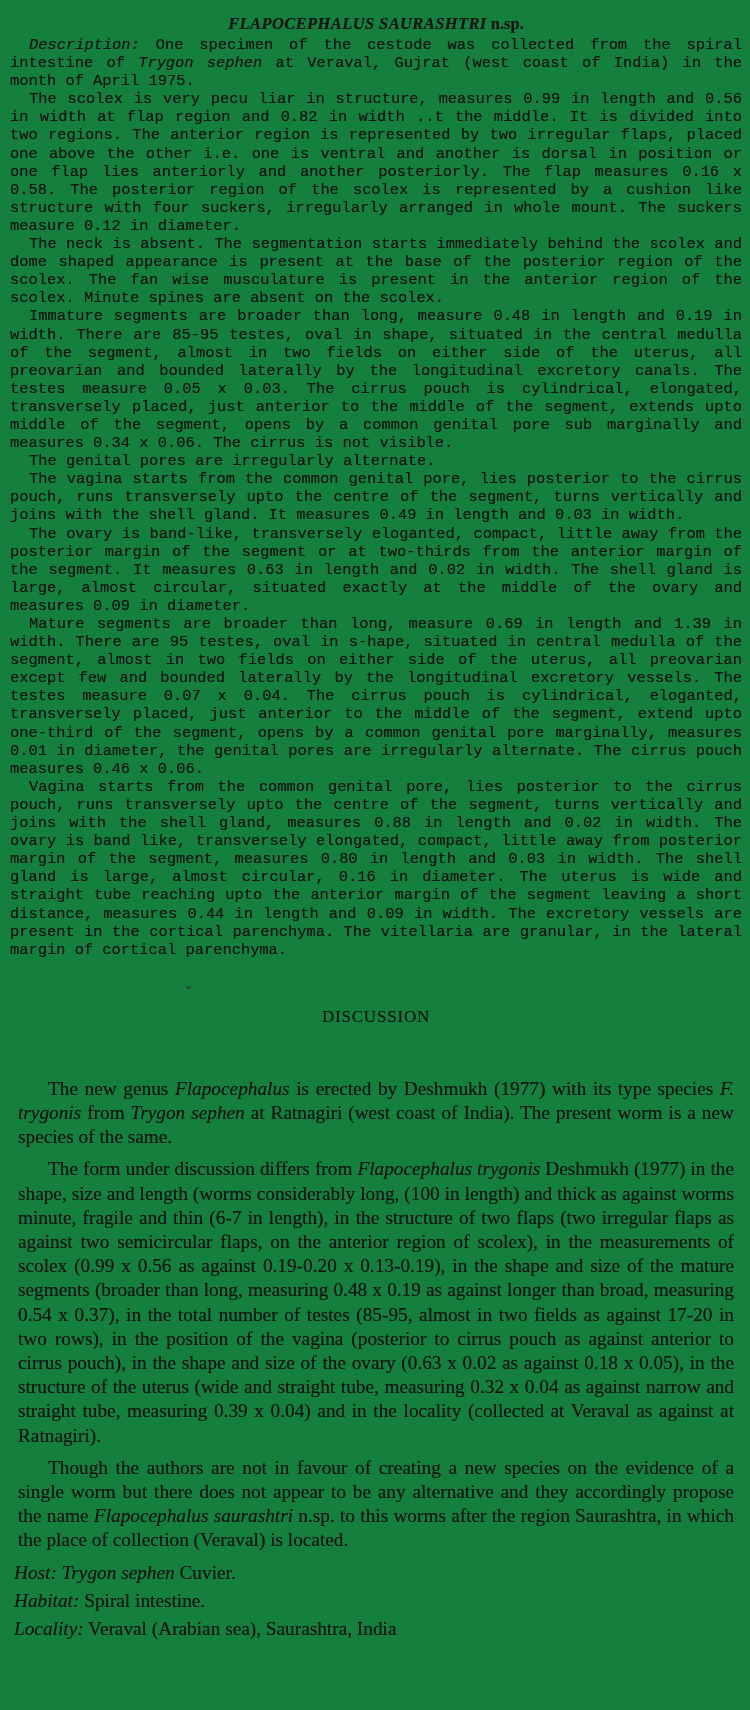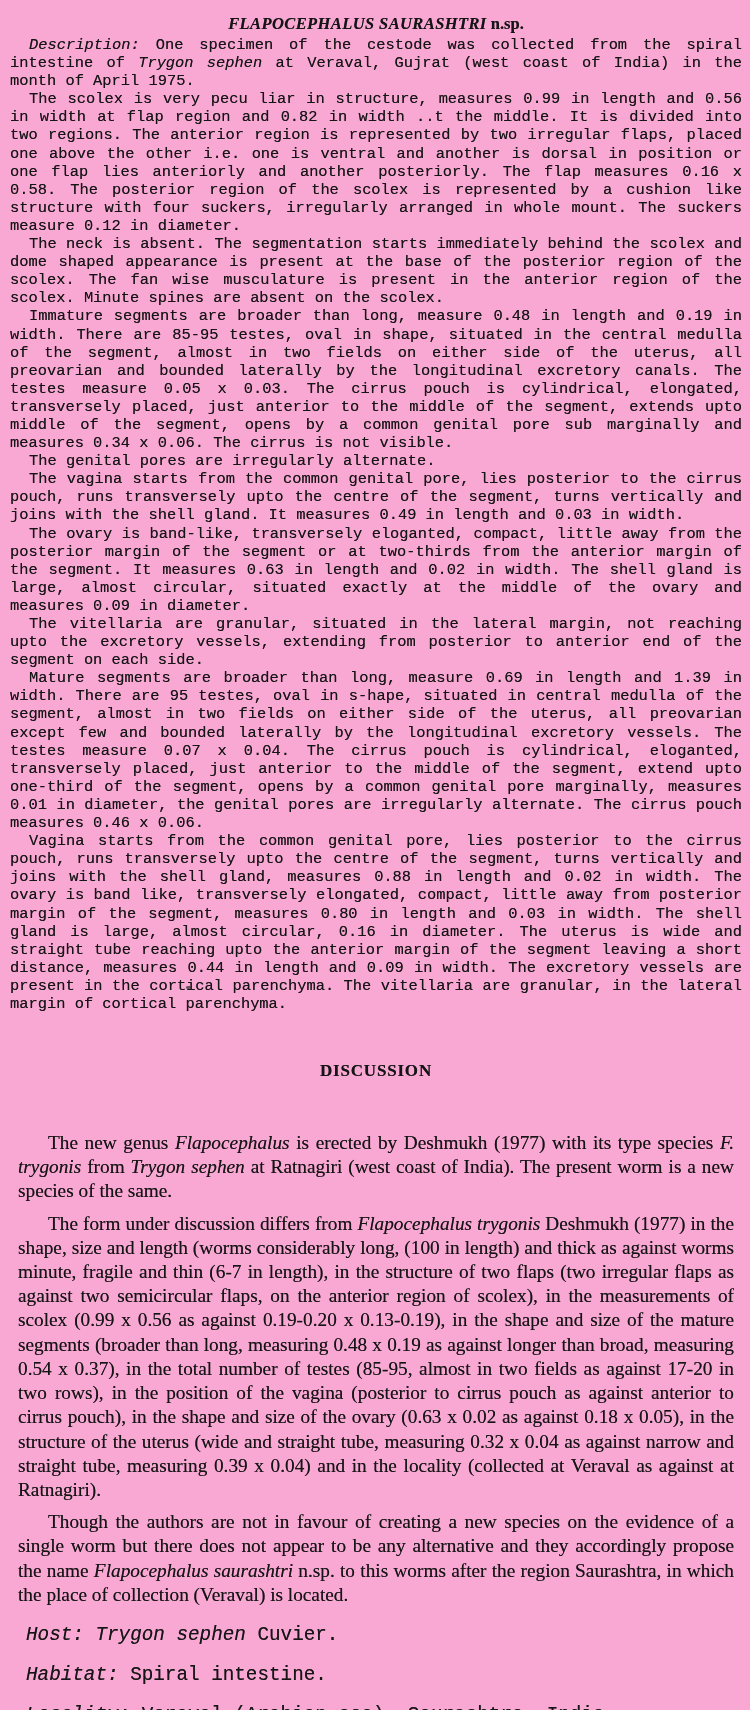--- a/index.html
+++ b/index.html
@@ -1,21 +1,21 @@
 <!DOCTYPE html>
 <html><head>
 <meta charset="utf-8">
 <style>
   html,body { margin:0; padding:0; background:#ffffff; }
   .page {
     position:relative;
     width:750px; height:1710px;
     box-sizing:border-box;
     padding:10px 8px 0 10px;
-    background:#f9a8d4;
+    background:#15803d;
     color:#151515;
     font-family:"Liberation Serif","DejaVu Serif",serif;
     overflow:hidden;
     text-shadow:0 0 .45px rgba(10,10,10,.6);
   }
   .title {
     margin:4px 0 0;
     text-align:center;
     font-size:16.5px;
     font-weight:600;
@@ -34,37 +34,36 @@
     font-size:15.4px;
     line-height:18.1px;
     text-align:justify;
     text-indent:19px;
     font-family:Liberation Mono, monospace;
   }
   .disc-heading {
     margin:48px 0 50px;
     text-align:center;
     font-size:17px;
-    font-weight:bold;
+    font-weight:normal;
     letter-spacing:.8px;
   }
   .disc p {
     margin:8px;
     font-size:19.3px;
     line-height:24.2px;
     text-align:justify;
     text-indent:30px;
   }
   .details p {
-    margin:16px;
+    margin:4px;
     font-size:19.3px;
     line-height:24.2px;
     text-align:left;
     text-indent:0;
-    font-family:Liberation Mono, monospace;
   }
   em { font-style:italic; }
   .speck {
     position:absolute;
     left:186px; top:986px;
     width:5px; height:2.5px;
     background:#3a3a3a;
     border-radius:50%;
     opacity:.8;
   }
@@ -77,21 +76,20 @@
   <h1 class="title"><em>FLAPOCEPHALUS SAURASHTRI</em><span class="nsp"> n.sp.</span></h1>
 
   <section class="desc">
     <p><em>Description:</em><span> One specimen of the cestode was collected from the spiral intestine of </span><em>Trygon sephen</em><span> at Veraval, Gujrat (west coast of India) in the month of April 1975.</span></p>
     <p><span>The scolex is very pecu liar in structure, measures 0.99 in length and 0.56 in width at flap region and 0.82 in width ..t the middle. It is divided into two regions. The anterior region is represented by two irregular flaps, placed one above the other i.e. one is ventral and another is dorsal in position or one flap lies anteriorly and another posteriorly. The flap measures 0.16 x 0.58. The posterior region of the scolex is represented by a cushion like structure with four suckers, irregularly arranged in whole mount. The suckers measure 0.12 in diameter.</span></p>
     <p><span>The neck is absent. The segmentation starts immediately behind the scolex and dome shaped appearance is present at the base of the posterior region of the scolex. The fan wise musculature is present in the anterior region of the scolex. Minute spines are absent on the scolex.</span></p>
     <p><span>Immature segments are broader than long, measure 0.48 in length and 0.19 in width. There are 85-95 testes, oval in shape, situated in the central medulla of the segment, almost in two fields on either side of the uterus, all preovarian and bounded laterally by the longitudinal excretory canals. The testes measure 0.05 x 0.03. The cirrus pouch is cylindrical, elongated, transversely placed, just anterior to the middle of the segment, extends upto middle of the segment, opens by a common genital pore sub marginally and measures 0.34 x 0.06. The cirrus is not visible.</span></p>
     <p><span>The genital pores are irregularly alternate.</span></p>
     <p><span>The vagina starts from the common genital pore, lies posterior to the cirrus pouch, runs transversely upto the centre of the segment, turns vertically and joins with the shell gland. It measures 0.49 in length and 0.03 in width.</span></p>
     <p><span>The ovary is band-like, transversely eloganted, compact, little away from the posterior margin of the segment or at two-thirds from the anterior margin of the segment. It measures 0.63 in length and 0.02 in width. The shell gland is large, almost circular, situated exactly at the middle of the ovary and measures 0.09 in diameter.</span></p>
-    <p><span>The vitellaria are granular, situated in the lateral margin, not reaching upto the excretory vessels, extending from posterior to anterior end of the segment on each side.</span></p>
     <p><span>Mature segments are broader than long, measure 0.69 in length and 1.39 in width. There are 95 testes, oval in s-hape, situated in central medulla of the segment, almost in two fields on either side of the uterus, all preovarian except few and bounded laterally by the longitudinal excretory vessels. The testes measure 0.07 x 0.04. The cirrus pouch is cylindrical, eloganted, transversely placed, just anterior to the middle of the segment, extend upto one-third of the segment, opens by a common genital pore marginally, measures 0.01 in diameter, the genital pores are irregularly alternate. The cirrus pouch measures 0.46 x 0.06.</span></p>
     <p><span>Vagina starts from the common genital pore, lies posterior to the cirrus pouch, runs transversely upto the centre of the segment, turns vertically and joins with the shell gland, measures 0.88 in length and 0.02 in width. The ovary is band like, transversely elongated, compact, little away from posterior margin of the segment, measures 0.80 in length and 0.03 in width. The shell gland is large, almost circular, 0.16 in diameter. The uterus is wide and straight tube reaching upto the anterior margin of the segment leaving a short distance, measures 0.44 in length and 0.09 in width. The excretory vessels are present in the cortical parenchyma. The vitellaria are granular, in the lateral margin of cortical parenchyma.</span></p>
   </section>
 
   <div class="speck"></div>
 
   <h2 class="disc-heading">DISCUSSION</h2>
 
   <section class="disc">
     <p><span>The new genus </span><em>Flapocephalus</em><span> is erected by Deshmukh (1977) with its type species </span><em>F. trygonis</em><span> from </span><em>Trygon sephen</em><span> at Ratnagiri (west coast of India). The present worm is a new species of the same.</span></p>

